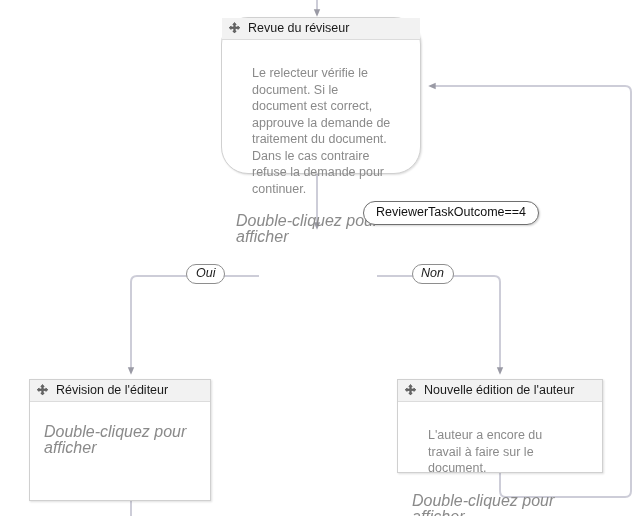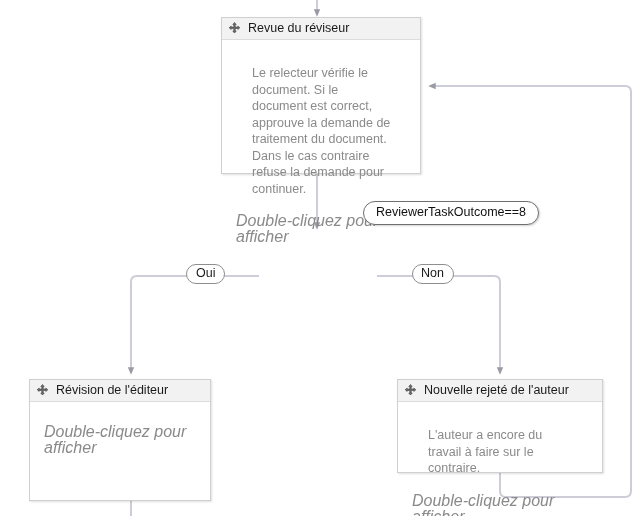--- a/index.html
+++ b/index.html
@@ -78,21 +78,21 @@
   .move-icon {
     width: 13px;
     height: 13px;
     flex: 0 0 13px;
     display: block;
   }
 
   
   #node-reviewer {
     left: 221px; top: 17px;
-    width: 200px; height: 157px;
+    width: 200px; height: 157px; border-radius: 27px;
   }
   #node-editor {
     left: 29px; top: 379px;
     width: 182px; height: 122px;
   }
   #node-author {
     left: 397px; top: 379px;
     width: 206px; height: 94px;
   }
 
@@ -145,20 +145,21 @@
     position: absolute;
     background: #ffffff;
     border: 1px solid #8e8e8e;
     border-radius: 11px;
     font-size: 12.5px;
     color: #1a1a1a;
     padding: 1px 9px 2px 9px;
     line-height: 15px;
     box-sizing: border-box;
     white-space: nowrap;
+    font-style: italic;
   }
   #label-oui { left: 186px; top: 264px; }
   #label-non { left: 412px; top: 264px; padding-left: 8px; }
 
   
   #condition-badge {
     position: absolute;
     left: 363px; top: 201px;
     background: #ffffff;
     border: 1px solid #6f6f6f;
@@ -207,21 +208,21 @@
       </svg>
       <span class="node-title">Revue du réviseur</span>
     </div>
     <div class="node-body">
       <p class="node-desc">Le relecteur vérifie le document. Si le document est correct, approuve la demande de traitement du document. Dans le cas contraire refuse la demande pour continuer.</p>
       <p class="node-hint">Double-cliquez pour afficher</p>
     </div>
   </div>
 
 
-  <div id="condition-badge">ReviewerTaskOutcome==8</div>
+  <div id="condition-badge">ReviewerTaskOutcome==4</div>
 
   <div class="edge-label" id="label-oui">Oui</div>
   <div class="edge-label" id="label-non">Non</div>
 
   <div class="node" id="node-editor">
     <div class="node-header">
       <svg class="move-icon" viewBox="0 0 16 16">
         <path d="M8 0.6 L10.1 3.1 L8.9 3.1 L8.9 6.2 L12.1 6.2 L12.1 5 L14.6 7.1 L12.1 9.2 L12.1 8 L8.9 8 L8.9 11.1 L10.1 11.1 L8 13.6 L5.9 11.1 L7.1 11.1 L7.1 8 L3.9 8 L3.9 9.2 L1.4 7.1 L3.9 5 L3.9 6.2 L7.1 6.2 L7.1 3.1 L5.9 3.1 Z" fill="#6e6e6e" stroke="#3d3d3d" stroke-width="0.7" stroke-linejoin="round"></path>
       </svg>
       <span class="node-title">Révision de l'éditeur</span>
@@ -229,21 +230,21 @@
     <div class="node-body">
       <p class="node-hint">Double-cliquez pour afficher</p>
     </div>
   </div>
 
   <div class="node" id="node-author">
     <div class="node-header">
       <svg class="move-icon" viewBox="0 0 16 16">
         <path d="M8 0.6 L10.1 3.1 L8.9 3.1 L8.9 6.2 L12.1 6.2 L12.1 5 L14.6 7.1 L12.1 9.2 L12.1 8 L8.9 8 L8.9 11.1 L10.1 11.1 L8 13.6 L5.9 11.1 L7.1 11.1 L7.1 8 L3.9 8 L3.9 9.2 L1.4 7.1 L3.9 5 L3.9 6.2 L7.1 6.2 L7.1 3.1 L5.9 3.1 Z" fill="#6e6e6e" stroke="#3d3d3d" stroke-width="0.7" stroke-linejoin="round"></path>
       </svg>
-      <span class="node-title">Nouvelle rejeté de l'auteur</span>
+      <span class="node-title">Nouvelle édition de l'auteur</span>
     </div>
     <div class="node-body">
-      <p class="node-desc">L'auteur a encore du travail à faire sur le contraire.</p>
+      <p class="node-desc">L'auteur a encore du travail à faire sur le document.</p>
       <p class="node-hint">Double-cliquez pour afficher</p>
     </div>
   </div>
 
 </div>
 
 </body></html>

